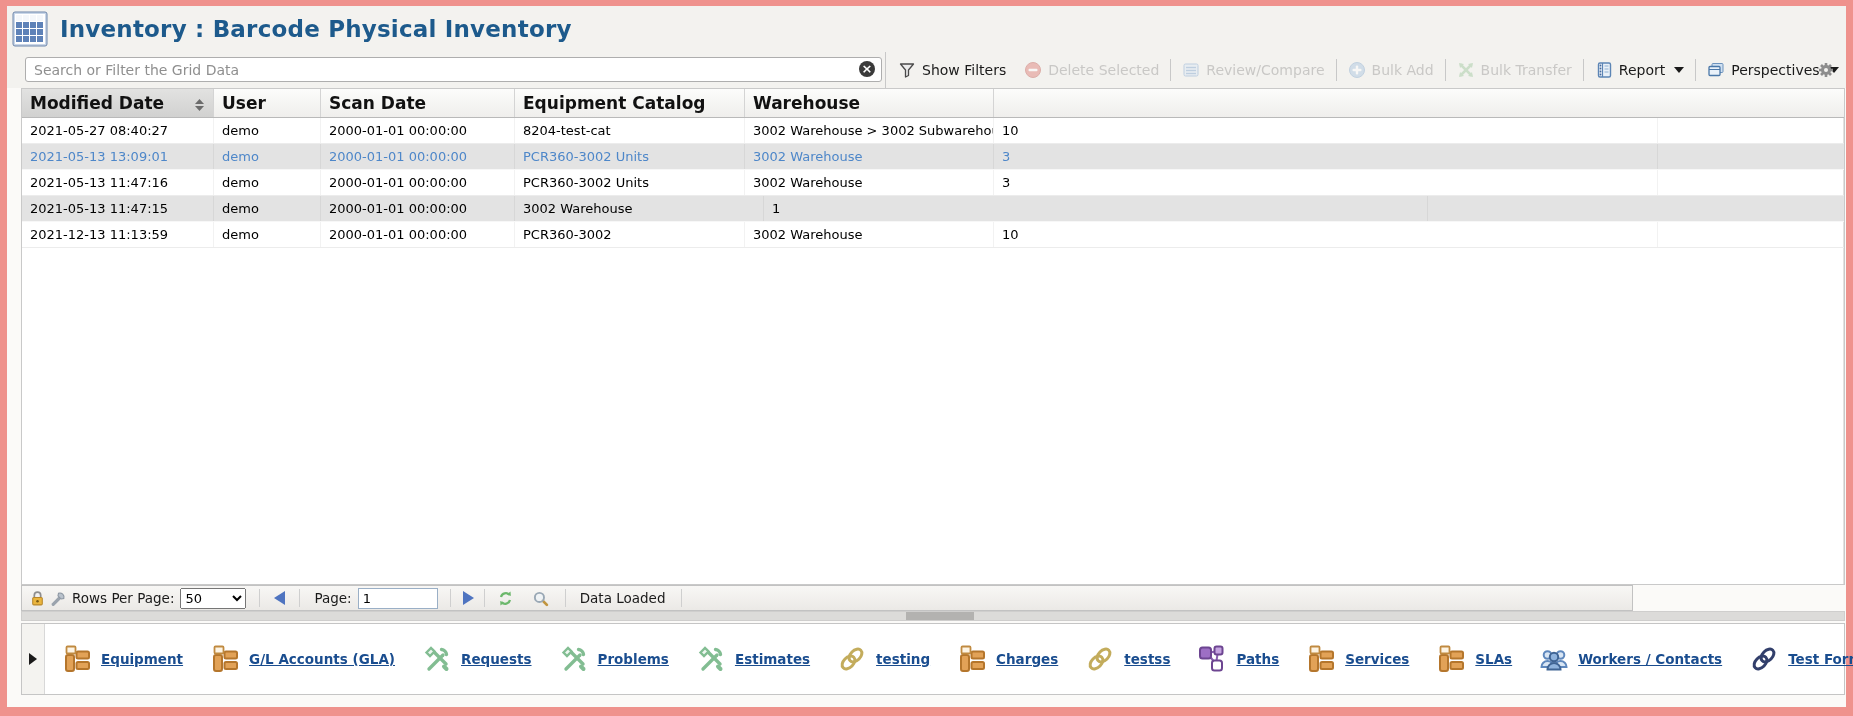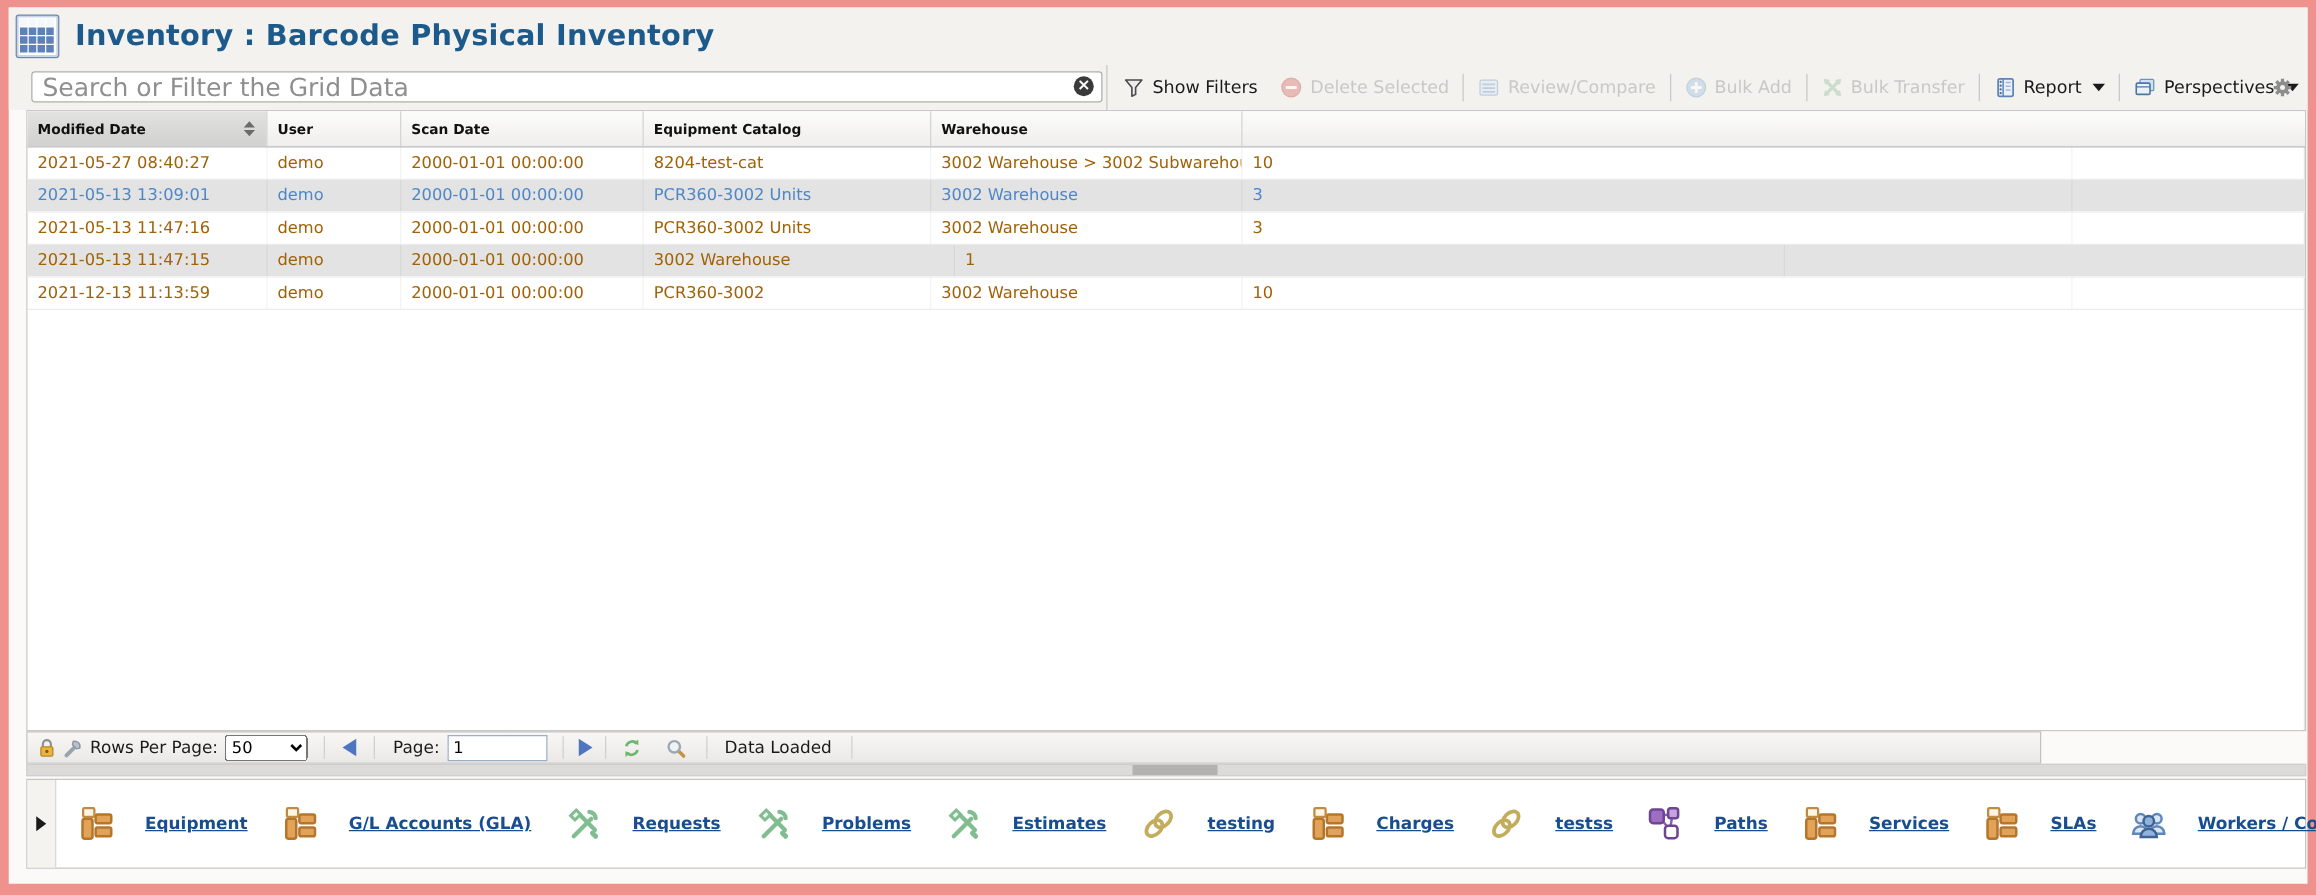--- a/index.html
+++ b/index.html
@@ -12,45 +12,45 @@
 
   
   .titlebar{position:absolute;left:0;top:0;width:100%;height:46px;background:#f3f2ef;display:flex;align-items:center;}
   .app-icon{width:36px;height:36px;margin-left:5px;display:inline-block;}
   .title{margin:0 0 0 12px;font-size:23px;font-weight:bold;color:#1d5a8c;letter-spacing:.2px;}
 
   
   .toolbar{position:absolute;left:0;top:46px;width:100%;height:36px;background:#f3f2ef;}
   .searchwrap{position:absolute;left:18px;top:5px;width:857px;height:25px;}
   .search{width:100%;height:100%;box-sizing:border-box;border:1px solid #aeaeae;border-radius:3px;
-    padding:0 30px 0 8px;font-size:20px;color:#444;background:#fff;font-family:inherit;}
+    padding:0 30px 0 8px;font-size:14px;color:#444;background:#fff;font-family:inherit;}
   .search::placeholder{color:#8f8f8f;}
   .clearbtn{position:absolute;right:7px;top:4px;width:16px;height:16px;background:#3a3a3a;color:#fff;
     border-radius:50%;font-size:13px;line-height:15px;text-align:center;font-weight:bold;cursor:pointer;}
   .clearbtn::before{content:'\00d7';}
   .tbuttons{position:absolute;left:878px;top:0;height:36px;display:flex;align-items:center;border-left:1px solid #c8c8c8;padding-left:3px;}
   .tbtn{display:flex;align-items:center;gap:6px;padding:0 9px;font-size:14px;color:#1a1a1a;white-space:nowrap;cursor:pointer;}
   .tbtn.disabled{color:#c9c8c6;cursor:default;}
   .tbtn.disabled .ticon{opacity:.45;}
   .ticon{width:18px;height:18px;display:inline-block;flex:none;}
   .ticon svg{display:block;}
   .tsep{width:1px;height:22px;background:#c8c8c8;margin:0 2px;flex:none;}
   .caret{width:0;height:0;border-left:5px solid transparent;border-right:5px solid transparent;border-top:6px solid #1a1a1a;margin-left:3px;}
   .gear{position:absolute;right:11px;top:9px;width:18px;height:18px;cursor:pointer;}
 
   
   .grid{position:absolute;left:14px;top:82px;width:1824px;height:497px;box-sizing:border-box;
     border:1px solid #c9c9c9;background:#fff;box-shadow:inset -1px 0 0 #e3e2e0;}
   .ghead{display:flex;height:28px;background:linear-gradient(#fcfcfb,#efeeec);border-bottom:1px solid #b9b9b9;}
   .hcell{box-sizing:border-box;border-right:1px solid #d4d4d4;padding:0 8px;display:flex;align-items:center;
-    font-size:11px;font-weight:bold;color:#111;position:relative;cursor:pointer;}
+    font-size:17px;font-weight:bold;color:#111;position:relative;cursor:pointer;}
   .hcell.flex{flex:1;border-right:none;}
   .hcell.sorted{background:linear-gradient(#e2e2e1,#d1d1d0);}
   .sorticon{position:absolute;right:8px;top:7px;width:11px;height:14px;}
-  .grow{display:flex;height:25px;border-bottom:1px solid #ececec;font-size:13px;color:#a16207;cursor:pointer;}
+  .grow{display:flex;height:25px;border-bottom:1px solid #ececec;font-size:13px;color:#000000;cursor:pointer;}
   .grow.alt{background:#e3e3e3;border-bottom:1px solid #f7f7f7;}
   .grow.hl{color:#4e87c9;}
   .gcell{box-sizing:border-box;padding:0 8px;display:flex;align-items:center;border-right:1px solid rgba(0,0,0,.05);
     overflow:hidden;white-space:nowrap;}
   .gcell.flex{flex:1;border-right:none;}
 
   
   .pager{position:absolute;left:14px;top:579px;width:1612px;height:26px;box-sizing:border-box;
     border:1px solid #c2c2c2;background:linear-gradient(#f8f7f5,#ebe9e6);
     display:flex;align-items:center;font-size:13.5px;color:#1a1a1a;}
@@ -70,21 +70,21 @@
     background:#dcdbd9;border:1px solid #cfcecd;}
   .hthumb{position:absolute;left:884px;width:68px;top:0;bottom:0;background:#b3b2b0;cursor:pointer;}
 
   
   .dock{position:absolute;left:14px;top:617px;width:1824px;height:72px;box-sizing:border-box;
     border:1px solid #c5c5c5;background:#fff;}
   .docktab{position:absolute;left:0;top:0;bottom:0;width:22px;background:#f4f3f0;border-right:1px solid #d8d8d8;
     display:flex;align-items:center;justify-content:center;cursor:pointer;}
   .tri{width:0;height:0;border-top:6px solid transparent;border-bottom:6px solid transparent;border-left:8px solid #1a1a1a;}
   .docklinks{position:absolute;left:40px;top:0;bottom:0;display:flex;align-items:center;gap:27px;}
-  .docklink{display:flex;align-items:center;gap:24px;text-decoration:none;white-space:nowrap;}
+  .docklink{display:flex;align-items:center;gap:9px;text-decoration:none;white-space:nowrap;}
   .dicon{width:30px;height:30px;flex:none;}
   .dicon svg{display:block;}
   .dlabel{font-size:13.5px;font-weight:bold;color:#1a4d8f;text-decoration:underline;}
 </style>
 </head>
 <body>
 
 <div class="frame">
 
   <div class="titlebar">

